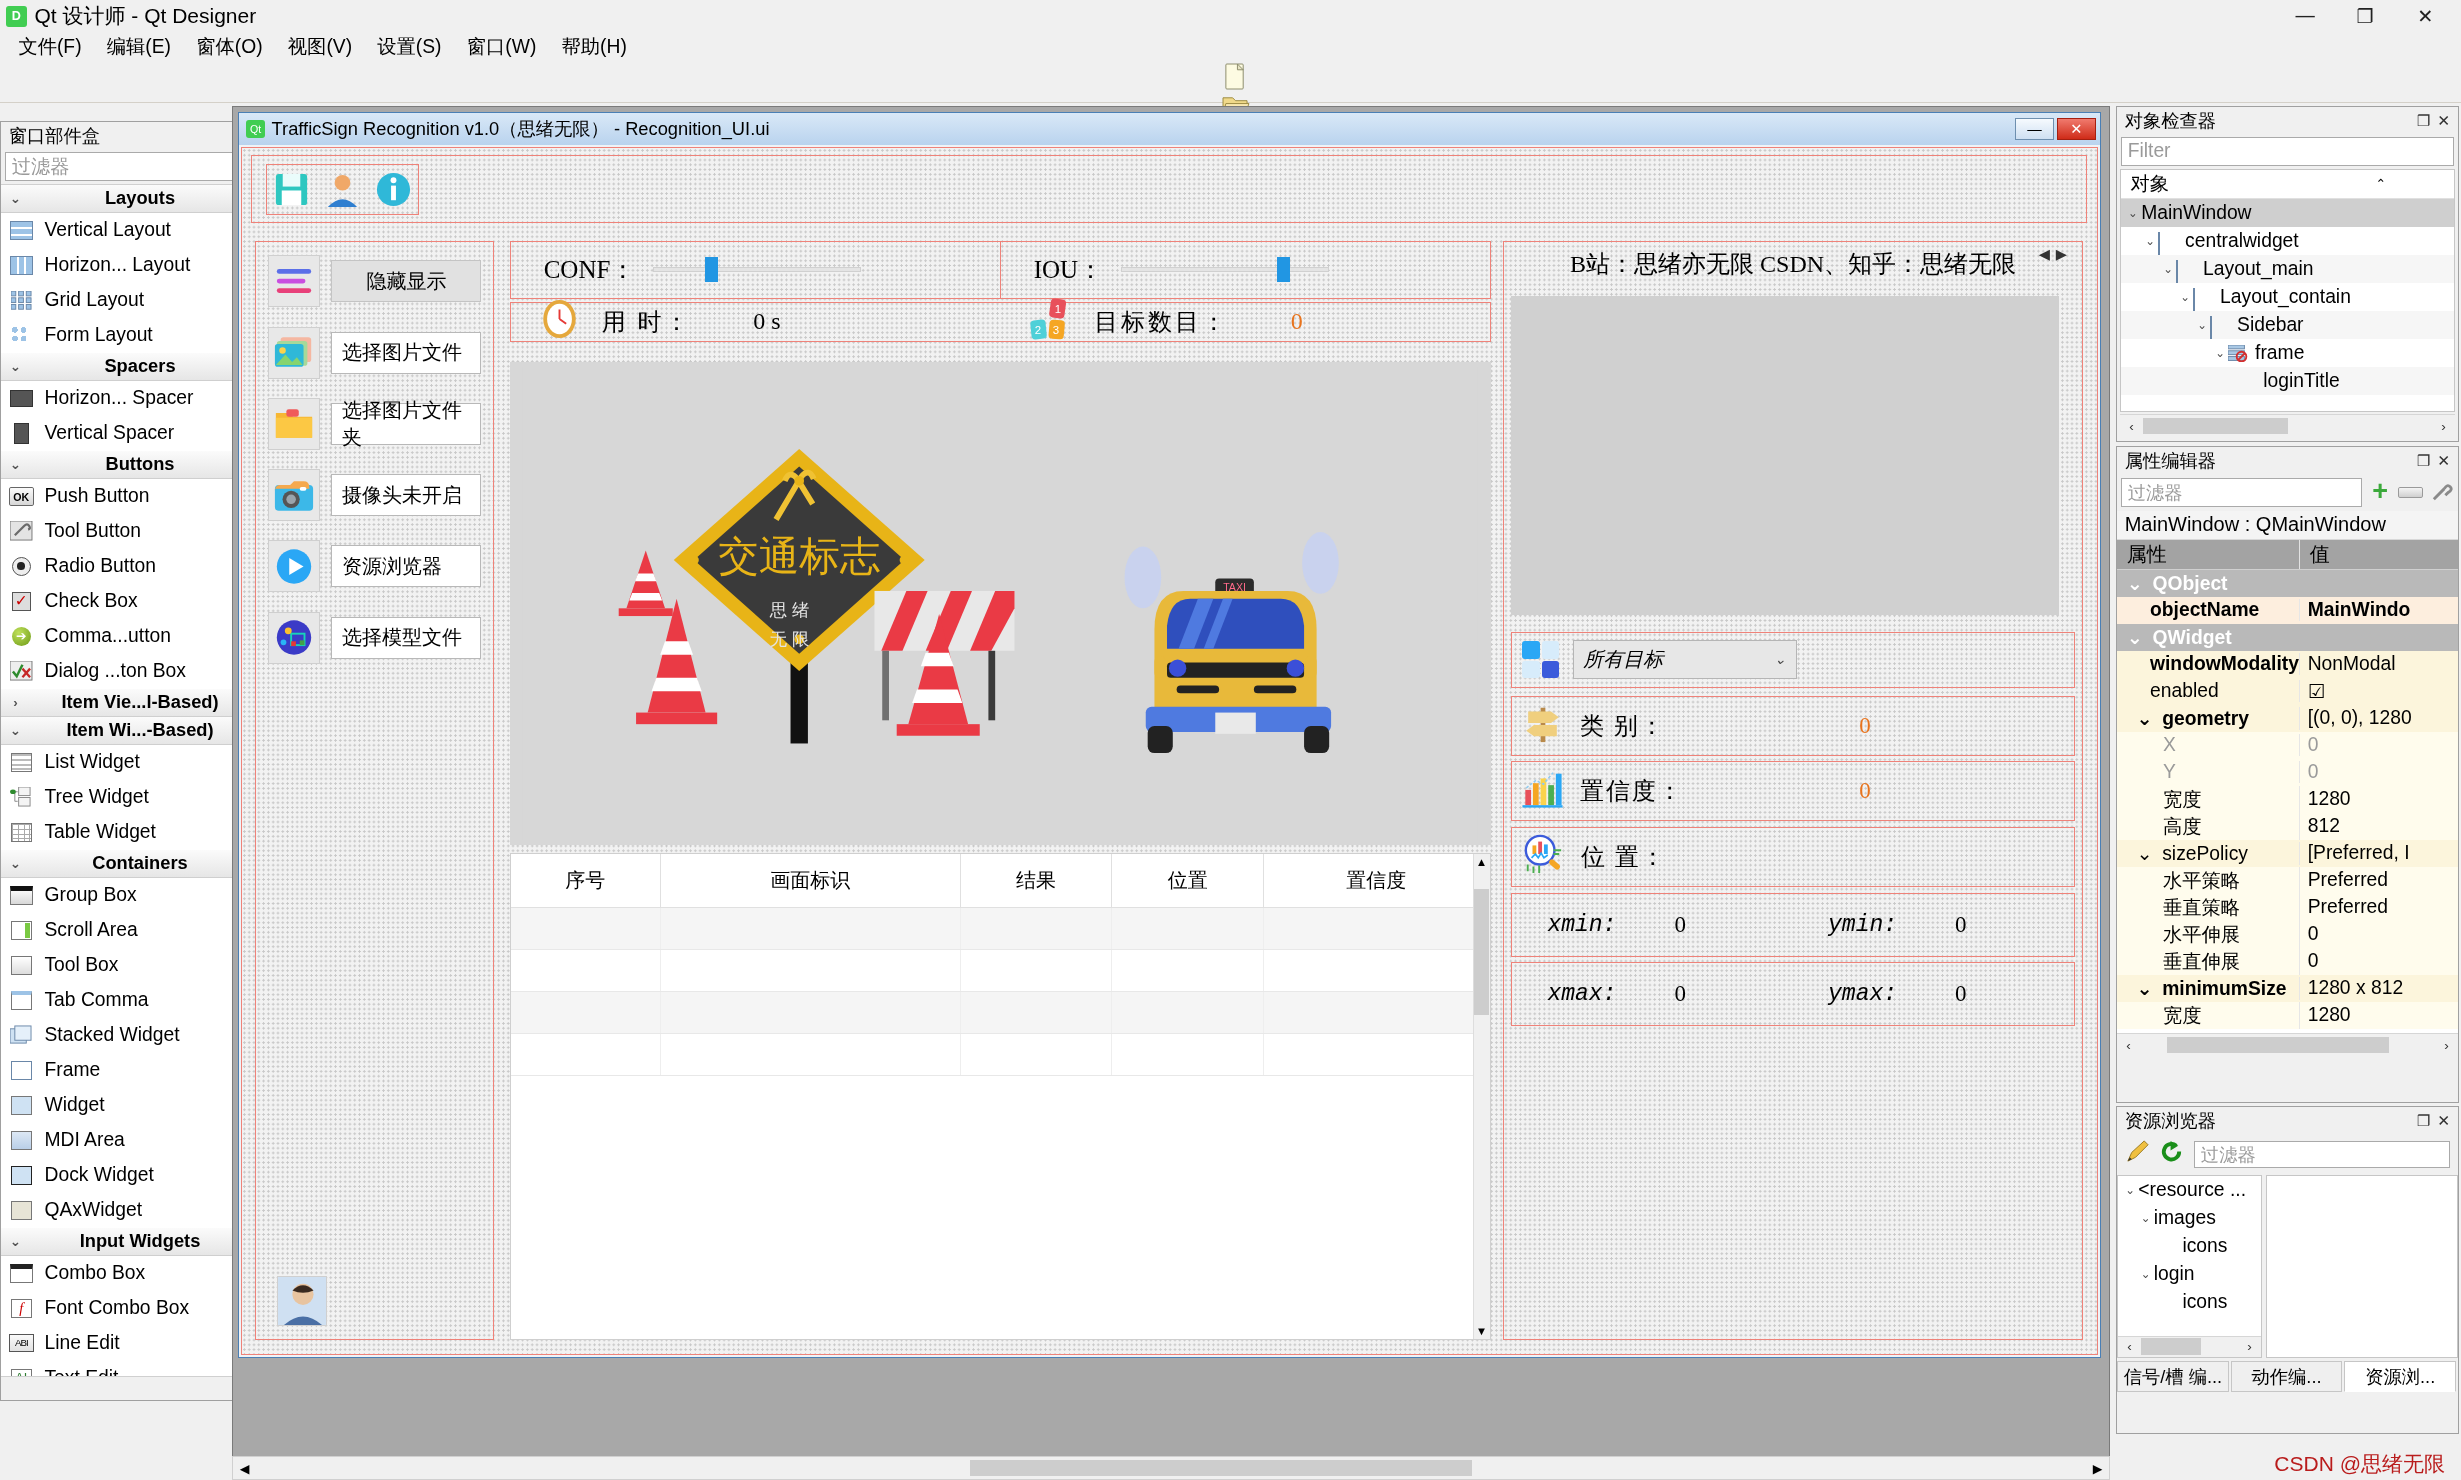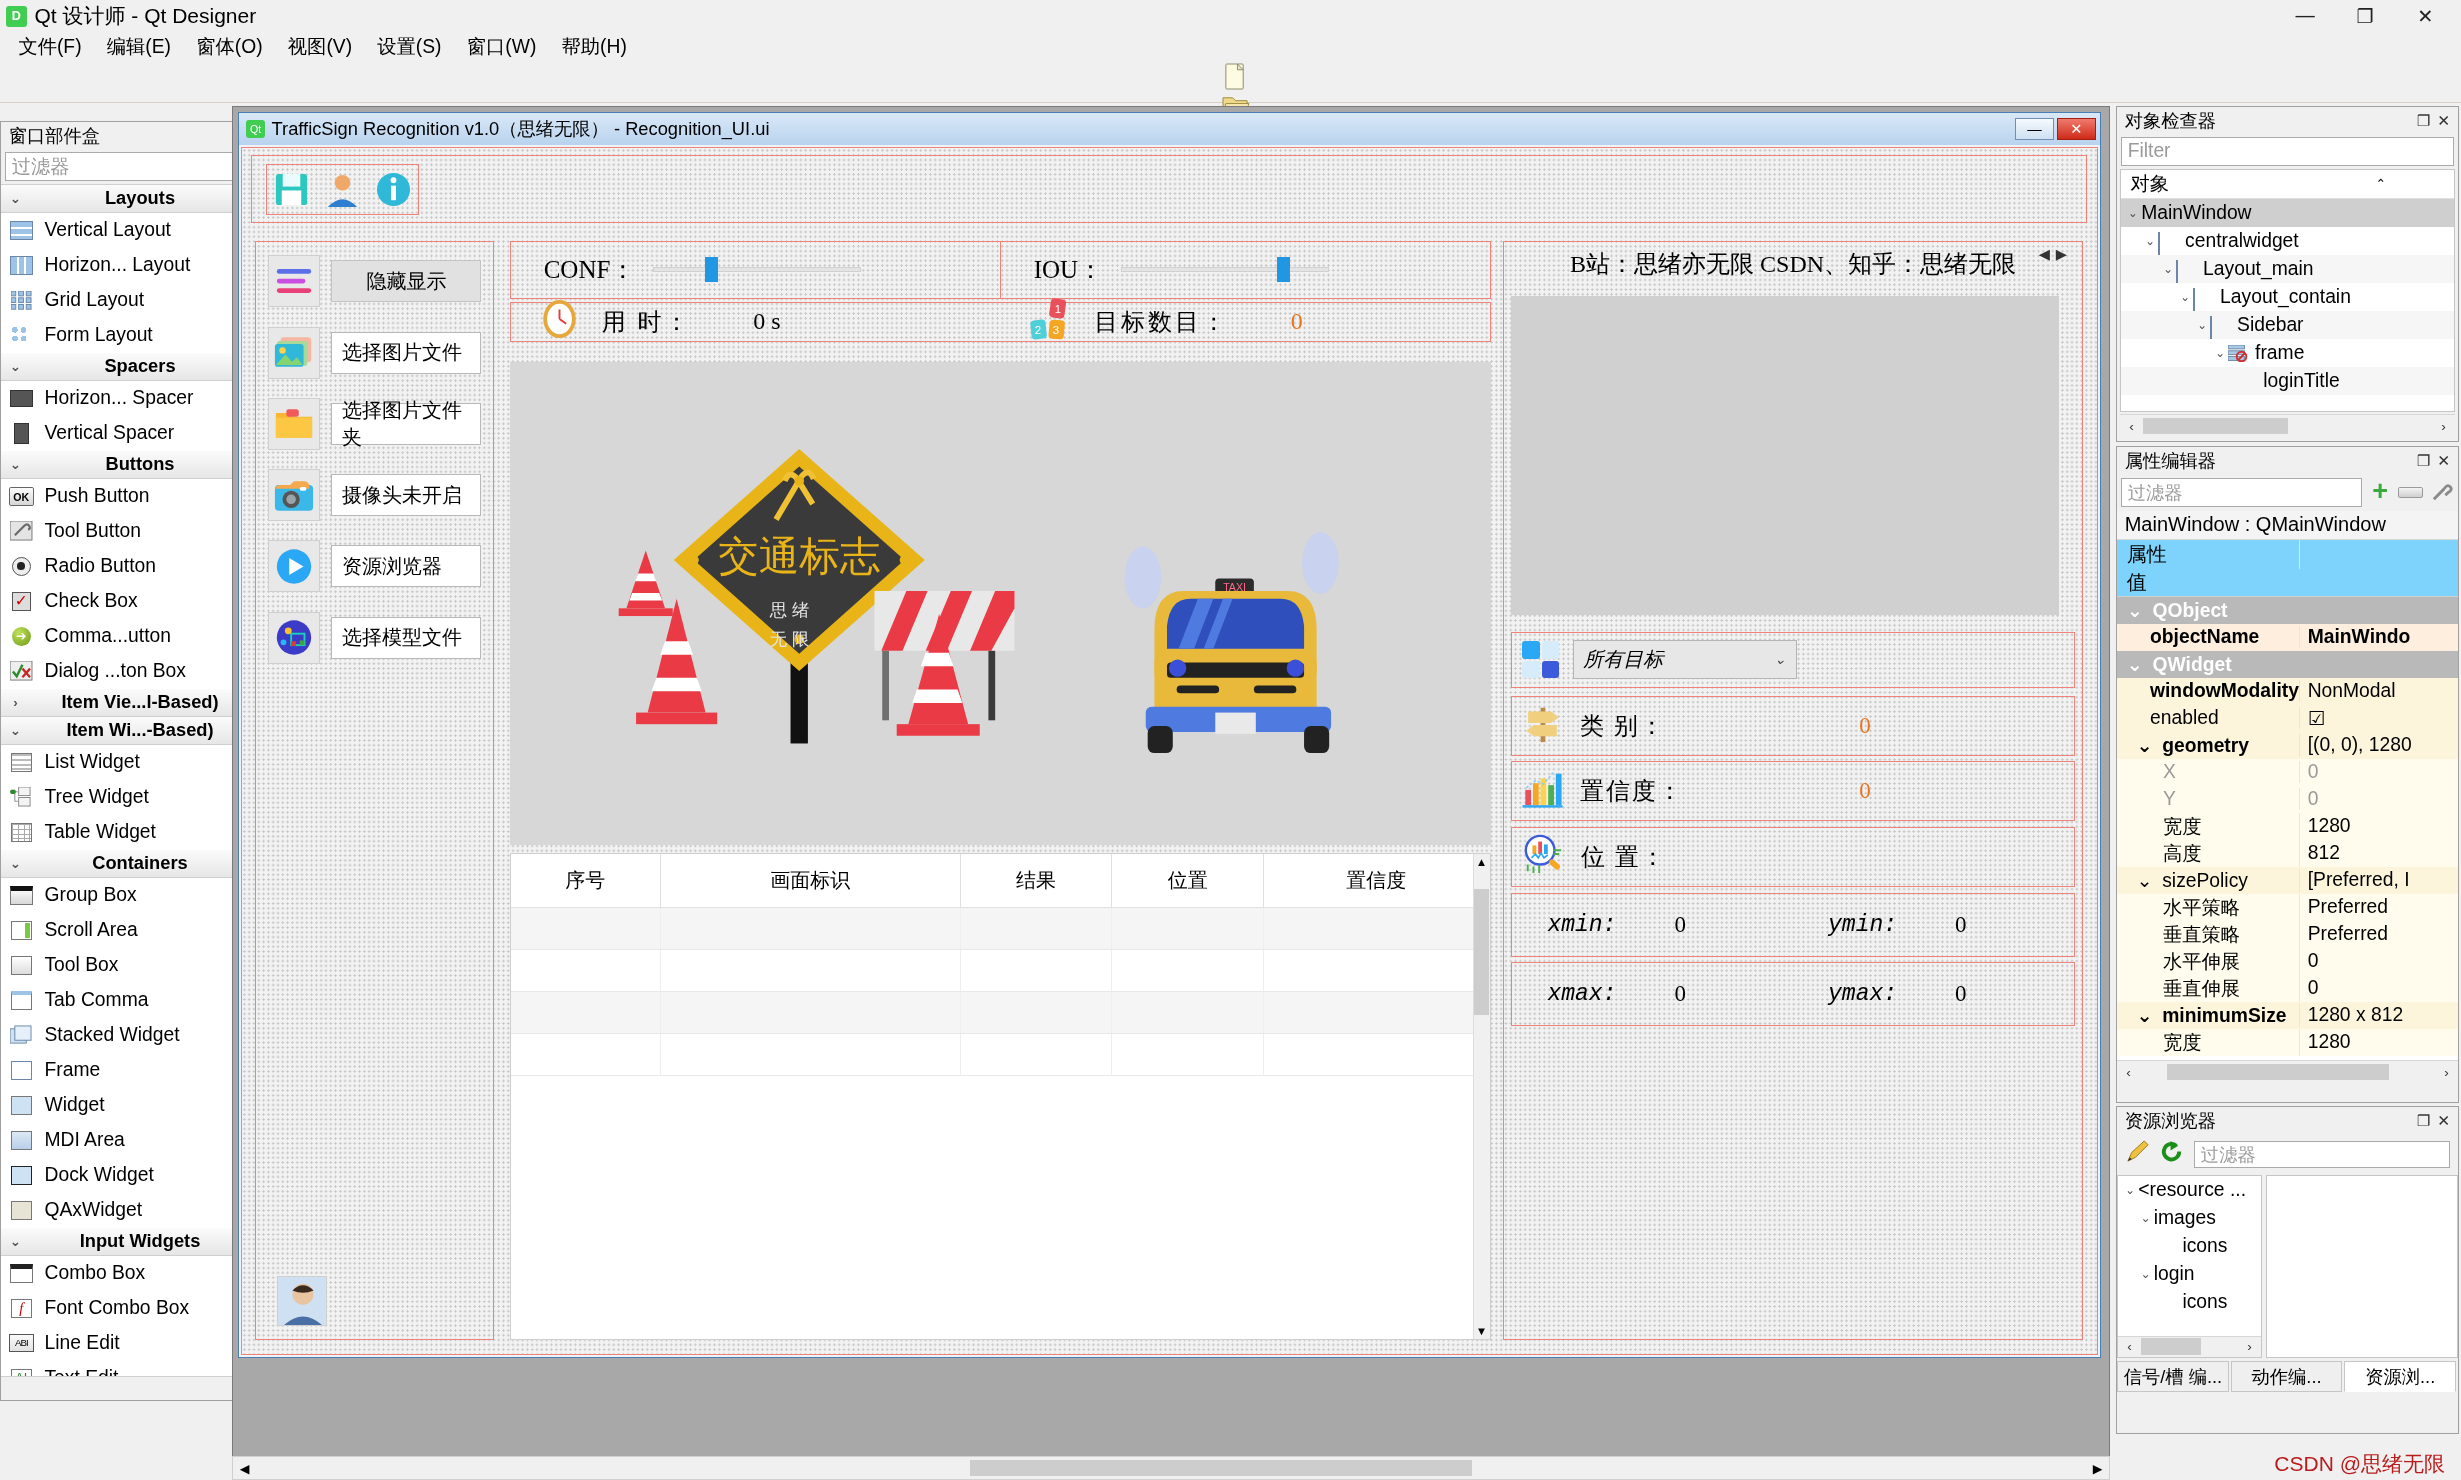--- a/index.html
+++ b/index.html
@@ -212,21 +212,21 @@
   .hs-thumb { position:absolute; left:0; top:0; height:16.4px; background:#cdcdcd; }
 
   .prop-filter { display:flex; align-items:center; gap:5.8px; padding:3.9px; }
   .prop-filter .fbox { flex:1; height:29px; border:1px solid #aaa; background:#fff; color:#9a9a9a;
                        display:flex; align-items:center; padding:0 5.8px; font-size:18.3px; }
   .plus { width:25px;height:25px;color:#3ba93b;font-size:27px;line-height:23px;text-align:center;font-weight:bold;}
   .minus{ width:25px;height:10.6px;background:linear-gradient(#f4f4f4,#cfcfcf);border:1px solid #9a9a9a;border-radius:1.9px;}
   .wrench{ width:25px;height:25px;font-size:20px;text-align:center;line-height:25px; }
   .objline { height:29px; display:flex; align-items:center; padding-left:7.7px; font-size:20px;
              border-bottom:1px solid #d8d8d8; background:#f4f4f4;}
-  .ptab { display:flex; border-bottom:1px solid #d0d0d0; background:#7dd3fc;flex-direction:column; }
+  .ptab { display:flex; border-bottom:1px solid #d0d0d0; background:#a3a3a3; }
   .ptab div { height:29px; display:flex; align-items:center; padding-left:9.7px; font-size:20px; }
   .p-left { width:183px; border-right:1px solid #e2e2e2; }
   .p-right { flex:1; }
   .prow { display:flex; height:27px; font-size:19.3px; align-items:center; }
   .prow .pk { width:183px; padding-left:9.7px; border-right:1px solid #e6e6e6; overflow:hidden; white-space:nowrap;}
   .prow .pv { flex:1; padding-left:7.7px; overflow:hidden; white-space:nowrap;}
   .prow.group { background:#b9b9b9; font-weight:bold; color:#fff; }
   .prow.group .pk { border-right:none; }
   .prow.y1 { background:#fcf5dc; } .prow.y2 { background:#fffced; }
   .prow.orangeish { background:#fdeede; font-weight:bold; }

